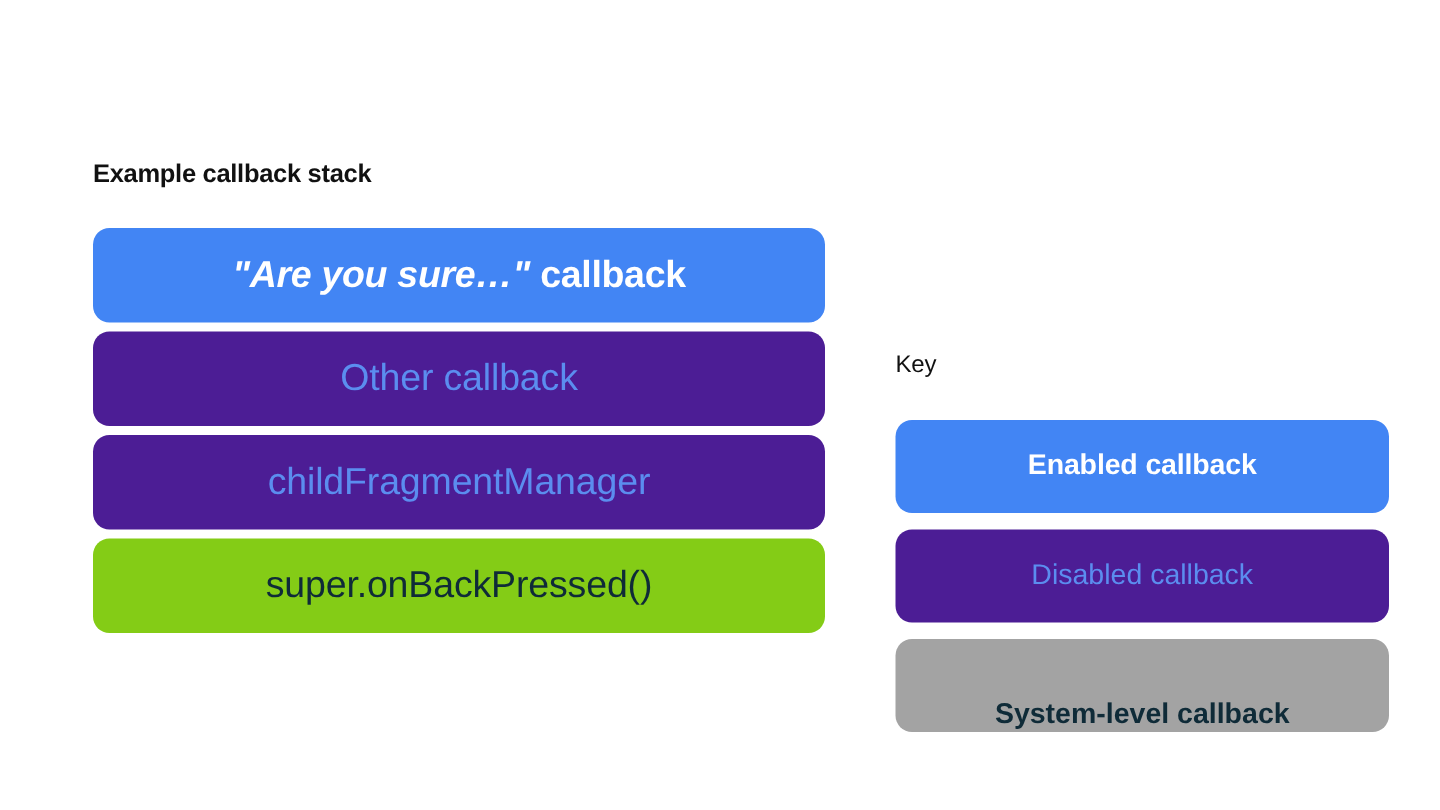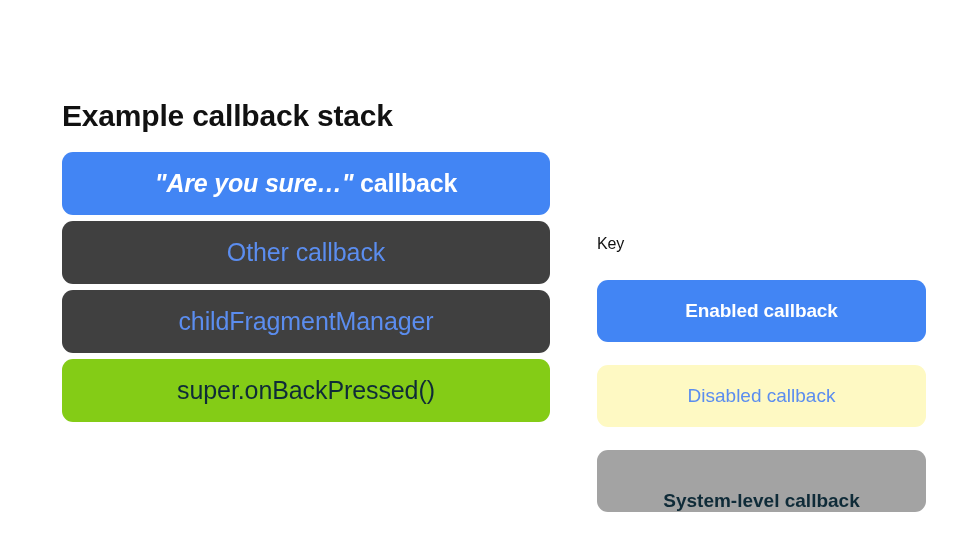--- a/index.html
+++ b/index.html
@@ -24,21 +24,21 @@
 
   
   .stack-panel {
     position: absolute;
     left: 62px;
     top: 100px;
     width: 488px;
   }
 
   .panel-title {
-    font-size: 30px;
+    font-size: 17px;
     font-weight: 600;
     color: #111111;
     letter-spacing: -0.2px;
     line-height: 32px;
     margin: 0 0 20px 0;
     white-space: nowrap;
   }
 
   .stack-list {
     display: flex;
@@ -60,21 +60,21 @@
 
   
   .bar--enabled {
     background: #4285f4;
     color: #ffffff;
     font-weight: 700;
     font-size: 25px;
     letter-spacing: -0.2px;
   }
   .bar--disabled {
-    background: #404040;
+    background: #4c1d95;
     color: #5b8def;
     font-weight: 400;
     font-size: 25px;
     letter-spacing: -0.1px;
   }
   .bar--system {
     background: #84cc16;
     color: #0f2b38;
     font-weight: 400;
     font-size: 25px;
@@ -103,21 +103,21 @@
     font-weight: 400;
     color: #111111;
     line-height: 24px;
     margin: 0 0 24px 0;
     letter-spacing: -0.1px;
   }
 
   .key-list {
     display: flex;
     flex-direction: column;
-    gap: 23px;
+    gap: 11px;
   }
 
   .key-bar {
     height: 62px;
     border-radius: 11px;
     display: flex;
     align-items: center;
     justify-content: center;
     box-sizing: border-box;
     padding: 0 12px;
@@ -125,21 +125,21 @@
     white-space: nowrap;
   }
   .key-bar--enabled {
     background: #4285f4;
     color: #ffffff;
     font-weight: 700;
     font-size: 19px;
     letter-spacing: -0.1px;
   }
   .key-bar--disabled {
-    background: #fef9c3;
+    background: #4c1d95;
     color: #5b8def;
     font-weight: 400;
     font-size: 19px;
   }
   .key-bar--system {
     background: #a3a3a3;
     color: #0f2b38;
     font-weight: 700;
     font-size: 19px;
     align-items: flex-end;

